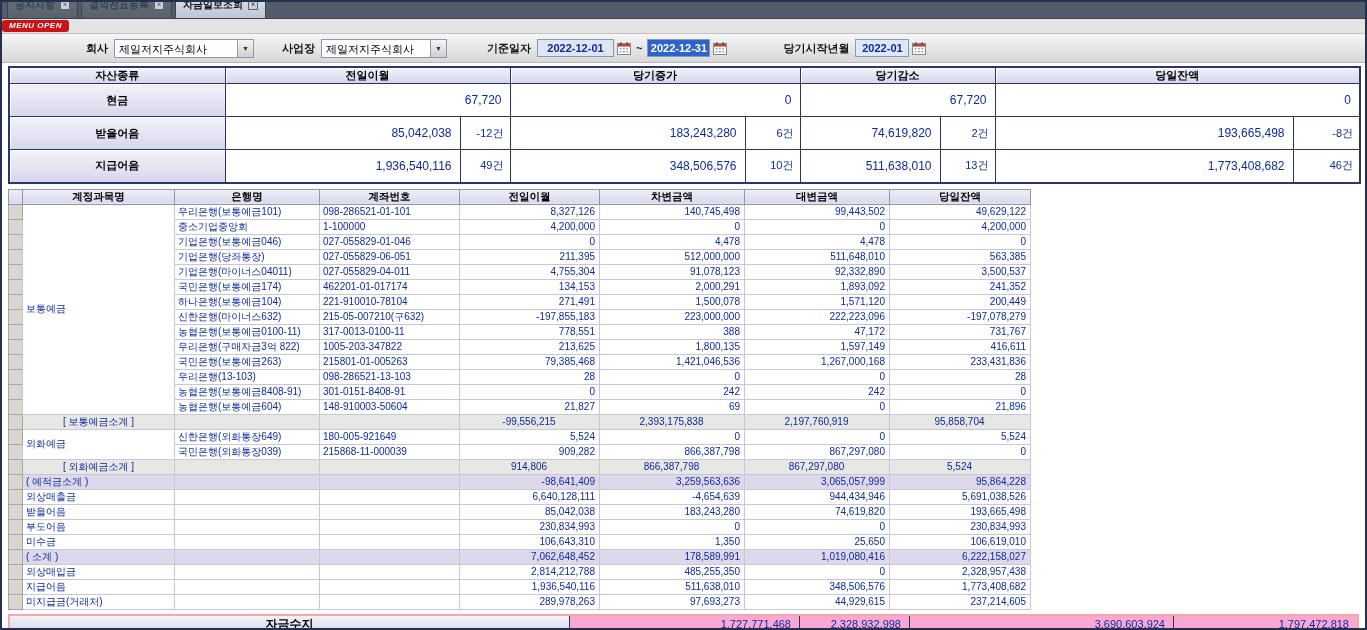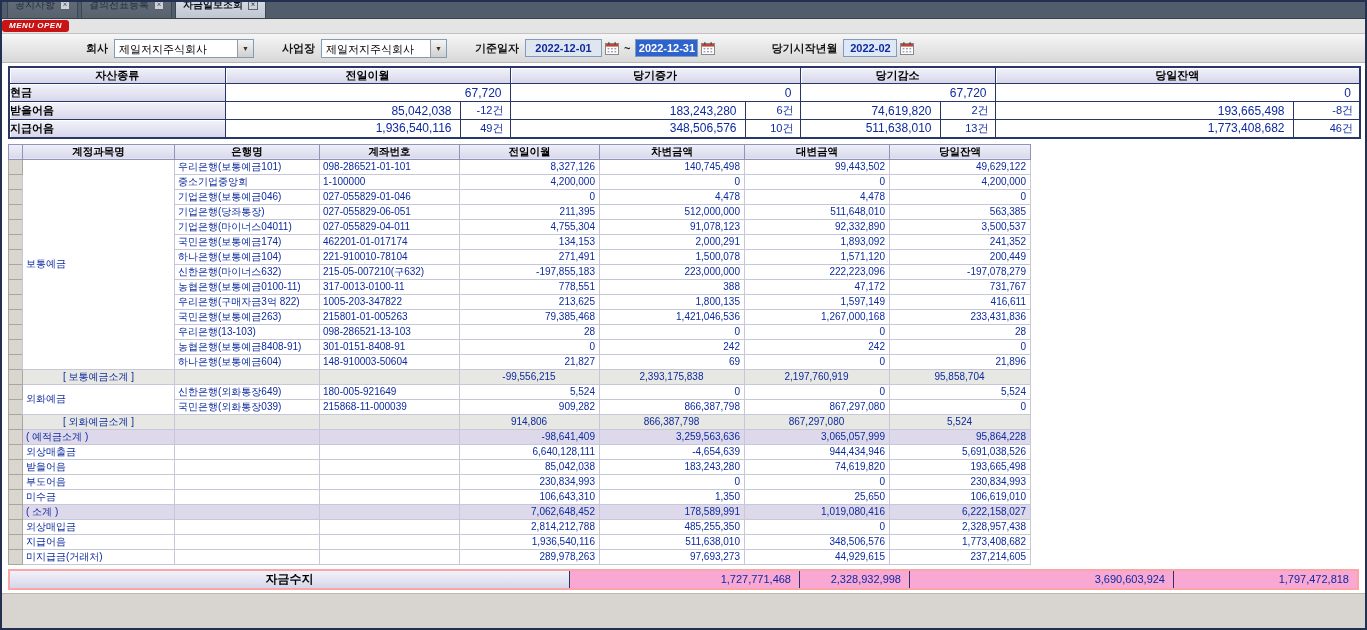--- a/index.html
+++ b/index.html
@@ -27,21 +27,21 @@
   .datebox { height:18px; border:1px solid #7f9db9; display:flex; align-items:center; justify-content:center; font-size:11px; color:#0d2a9e; background:#e0e6ef; font-weight:bold; }
   .datebox.selected { background:#2e62cc; color:#fff; }
   .datebox.period { background:#dfe8f6; }
   .calbtn { display:flex; align-items:center; margin-left:3px; cursor:pointer; }
   .tilde { margin:0 5px; color:#222; font-weight:bold; }
 
   
   .summary { margin:3px 6px 0 6px; flex:none; border-collapse:collapse; table-layout:fixed; width:1351px; border:2px solid #2b3668; }
   .summary th, .summary td { border:1px solid #2b3668; white-space:nowrap; overflow:hidden; }
   .summary th { height:15px; background:linear-gradient(#f2f2fb,#d6d6ea); font-size:11px; font-weight:bold; color:#000; box-shadow:inset 1px 1px 0 #fff; }
-  .summary td.s-label { height:18px; background:linear-gradient(#f2f2fb,#d6d6ea); text-align:left; font-size:11px; font-weight:bold; color:#000; box-shadow:inset 1px 1px 0 #fff; }
+  .summary td.s-label { height:33px; background:linear-gradient(#f2f2fb,#d6d6ea); text-align:center; font-size:11px; font-weight:bold; color:#000; box-shadow:inset 1px 1px 0 #fff; }
   .summary td.s-amt { background:#fff; text-align:right; padding-right:8px; font-size:12px; color:#0d2a9e; }
   .summary td.s-cnt { background:#fff; text-align:right; padding-right:6px; font-size:11px; color:#0d2a9e; }
 
   
   .detail { margin:5px 0 0 6px; flex:none; border-collapse:collapse; table-layout:fixed; width:1022px; border:1px solid #8b90a8; }
   .detail th { height:15px; background:linear-gradient(#eff0fa,#d8d9ea); border:1px solid #8f94b8; font-size:10.5px; font-weight:bold; color:#000; white-space:nowrap; overflow:hidden; }
   .detail td { height:15px; border:1px solid #c6c8d8; font-size:10px; color:#0d2a9e; padding:0 3px; white-space:nowrap; overflow:hidden; background:#fff; }
   .detail td.sel { background:#d9d6cf; border-color:#a9a69e; padding:0; }
   .detail td.num { text-align:right; padding-right:4px; }
   .detail td.grp { vertical-align:middle; }
@@ -86,21 +86,21 @@
     <span class="flabel" style="margin-left:84px">회사</span>
     <div class="select" style="width:140px">
       <span class="val">제일저지주식회사</span>
       <span class="arrow">▼</span>
     </div>
     <span class="flabel" style="margin-left:28px">사업장</span>
     <div class="select" style="width:126px">
       <span class="val">제일저지주식회사</span>
       <span class="arrow">▼</span>
     </div>
-    <span class="flabel" style="margin-left:28px">기준일자</span>
+    <span class="flabel" style="margin-left:40px">기준일자</span>
     <div class="datebox" style="width:77px">2022-12-01</div>
     <span class="calbtn">
       <svg width="14" height="13" viewBox="0 0 14 13">
           <rect x="0.5" y="1.5" width="13" height="11" fill="#fdfdfd" stroke="#888"></rect>
           <rect x="1" y="2" width="12" height="2.6" fill="#c24436"></rect>
           <rect x="3" y="0.3" width="1.6" height="2.6" fill="#555"></rect>
           <rect x="9.4" y="0.3" width="1.6" height="2.6" fill="#555"></rect>
           <g fill="#9aa0b4">
             <rect x="2.6" y="6" width="1.8" height="1.4"></rect>
             <rect x="6" y="6" width="1.8" height="1.4"></rect>
@@ -123,21 +123,21 @@
             <rect x="2.6" y="6" width="1.8" height="1.4"></rect>
             <rect x="6" y="6" width="1.8" height="1.4"></rect>
             <rect x="9.4" y="6" width="1.8" height="1.4"></rect>
             <rect x="2.6" y="9" width="1.8" height="1.4"></rect>
             <rect x="6" y="9" width="1.8" height="1.4"></rect>
             <rect x="9.4" y="9" width="1.8" height="1.4"></rect>
           </g>
         </svg>
     </span>
     <span class="flabel" style="margin-left:56px">당기시작년월</span>
-    <div class="datebox period" style="width:54px">2022-02</div>
+    <div class="datebox period" style="width:54px">2022-01</div>
     <span class="calbtn">
       <svg width="14" height="13" viewBox="0 0 14 13">
           <rect x="0.5" y="1.5" width="13" height="11" fill="#fdfdfd" stroke="#888"></rect>
           <rect x="1" y="2" width="12" height="2.6" fill="#c24436"></rect>
           <rect x="3" y="0.3" width="1.6" height="2.6" fill="#555"></rect>
           <rect x="9.4" y="0.3" width="1.6" height="2.6" fill="#555"></rect>
           <g fill="#9aa0b4">
             <rect x="2.6" y="6" width="1.8" height="1.4"></rect>
             <rect x="6" y="6" width="1.8" height="1.4"></rect>
             <rect x="9.4" y="6" width="1.8" height="1.4"></rect>
@@ -340,21 +340,21 @@
           <td class="sel"></td>
           <td class="txt">농협은행(보통예금8408-91)</td>
           <td class="txt">301-0151-8408-91</td>
           <td class="num">0</td>
           <td class="num">242</td>
           <td class="num">242</td>
           <td class="num">0</td>
         </tr>
         <tr>
           <td class="sel"></td>
-          <td class="txt">하나은행(보통예금604)</td>
+          <td class="txt">농협은행(보통예금604)</td>
           <td class="txt">148-910003-50604</td>
           <td class="num">21,827</td>
           <td class="num">69</td>
           <td class="num">0</td>
           <td class="num">21,896</td>
         </tr>
         <tr class="row-gray">
           <td class="sel"></td>
           <td class="lbl">[ 보통예금소계 ]</td>
           <td class="txt"></td>

